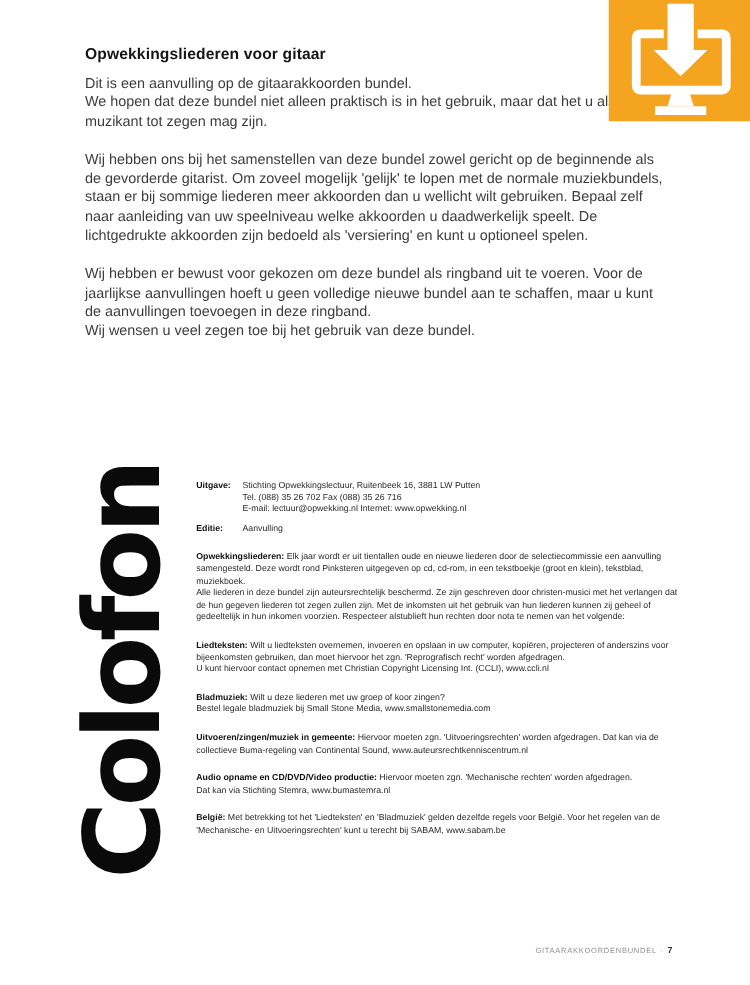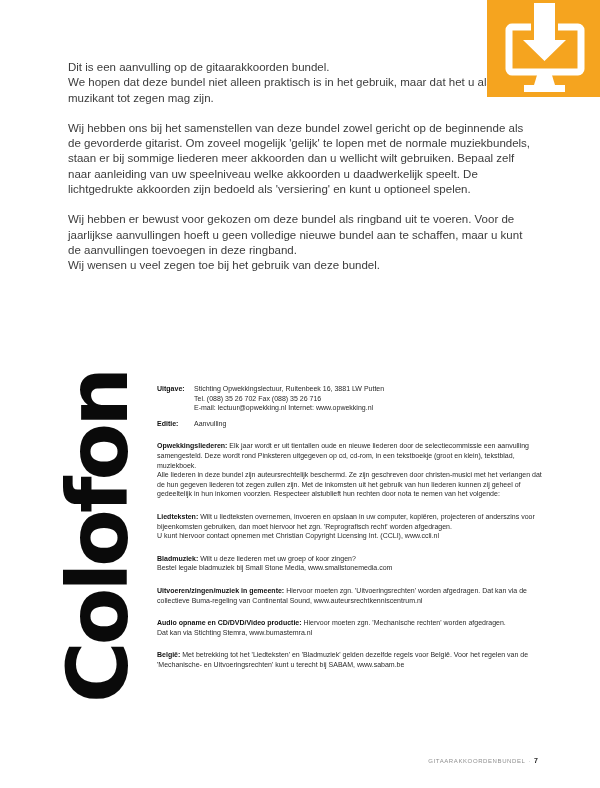--- a/index.html
+++ b/index.html
@@ -53,20 +53,21 @@
     position:absolute;right:0;top:0;width:113px;height:97px;
     background:#F5A41F;z-index:5;cursor:pointer;
   }
   .badge svg{display:block;width:113px;height:97px;}
 </style>
 </head>
 <body>
 
 <div id="page">
 
+  <div class="doc-title">Opwekkingsliederen voor gitaar</div>
 
   <div class="intro">
     <p>Dit is een aanvulling op de gitaarakkoorden bundel.
 We hopen dat deze bundel niet alleen praktisch is in het gebruik, maar dat het u als muzikant tot zegen mag zijn.</p>
     <p>Wij hebben ons bij het samenstellen van deze bundel zowel gericht op de beginnende als de gevorderde gitarist. Om zoveel mogelijk 'gelijk' te lopen met de normale muziekbundels, staan er bij sommige liederen meer akkoorden dan u wellicht wilt gebruiken. Bepaal zelf naar aanleiding van uw speelniveau welke akkoorden u daadwerkelijk speelt. De lichtgedrukte akkoorden zijn bedoeld als 'versiering' en kunt u optioneel spelen.</p>
     <p>Wij hebben er bewust voor gekozen om deze bundel als ringband uit te voeren. Voor de jaarlijkse aanvullingen hoeft u geen volledige nieuwe bundel aan te schaffen, maar u kunt de aanvullingen toevoegen in deze ringband.
 Wij wensen u veel zegen toe bij het gebruik van deze bundel.</p>
   </div>
 
   <div class="colofon">

